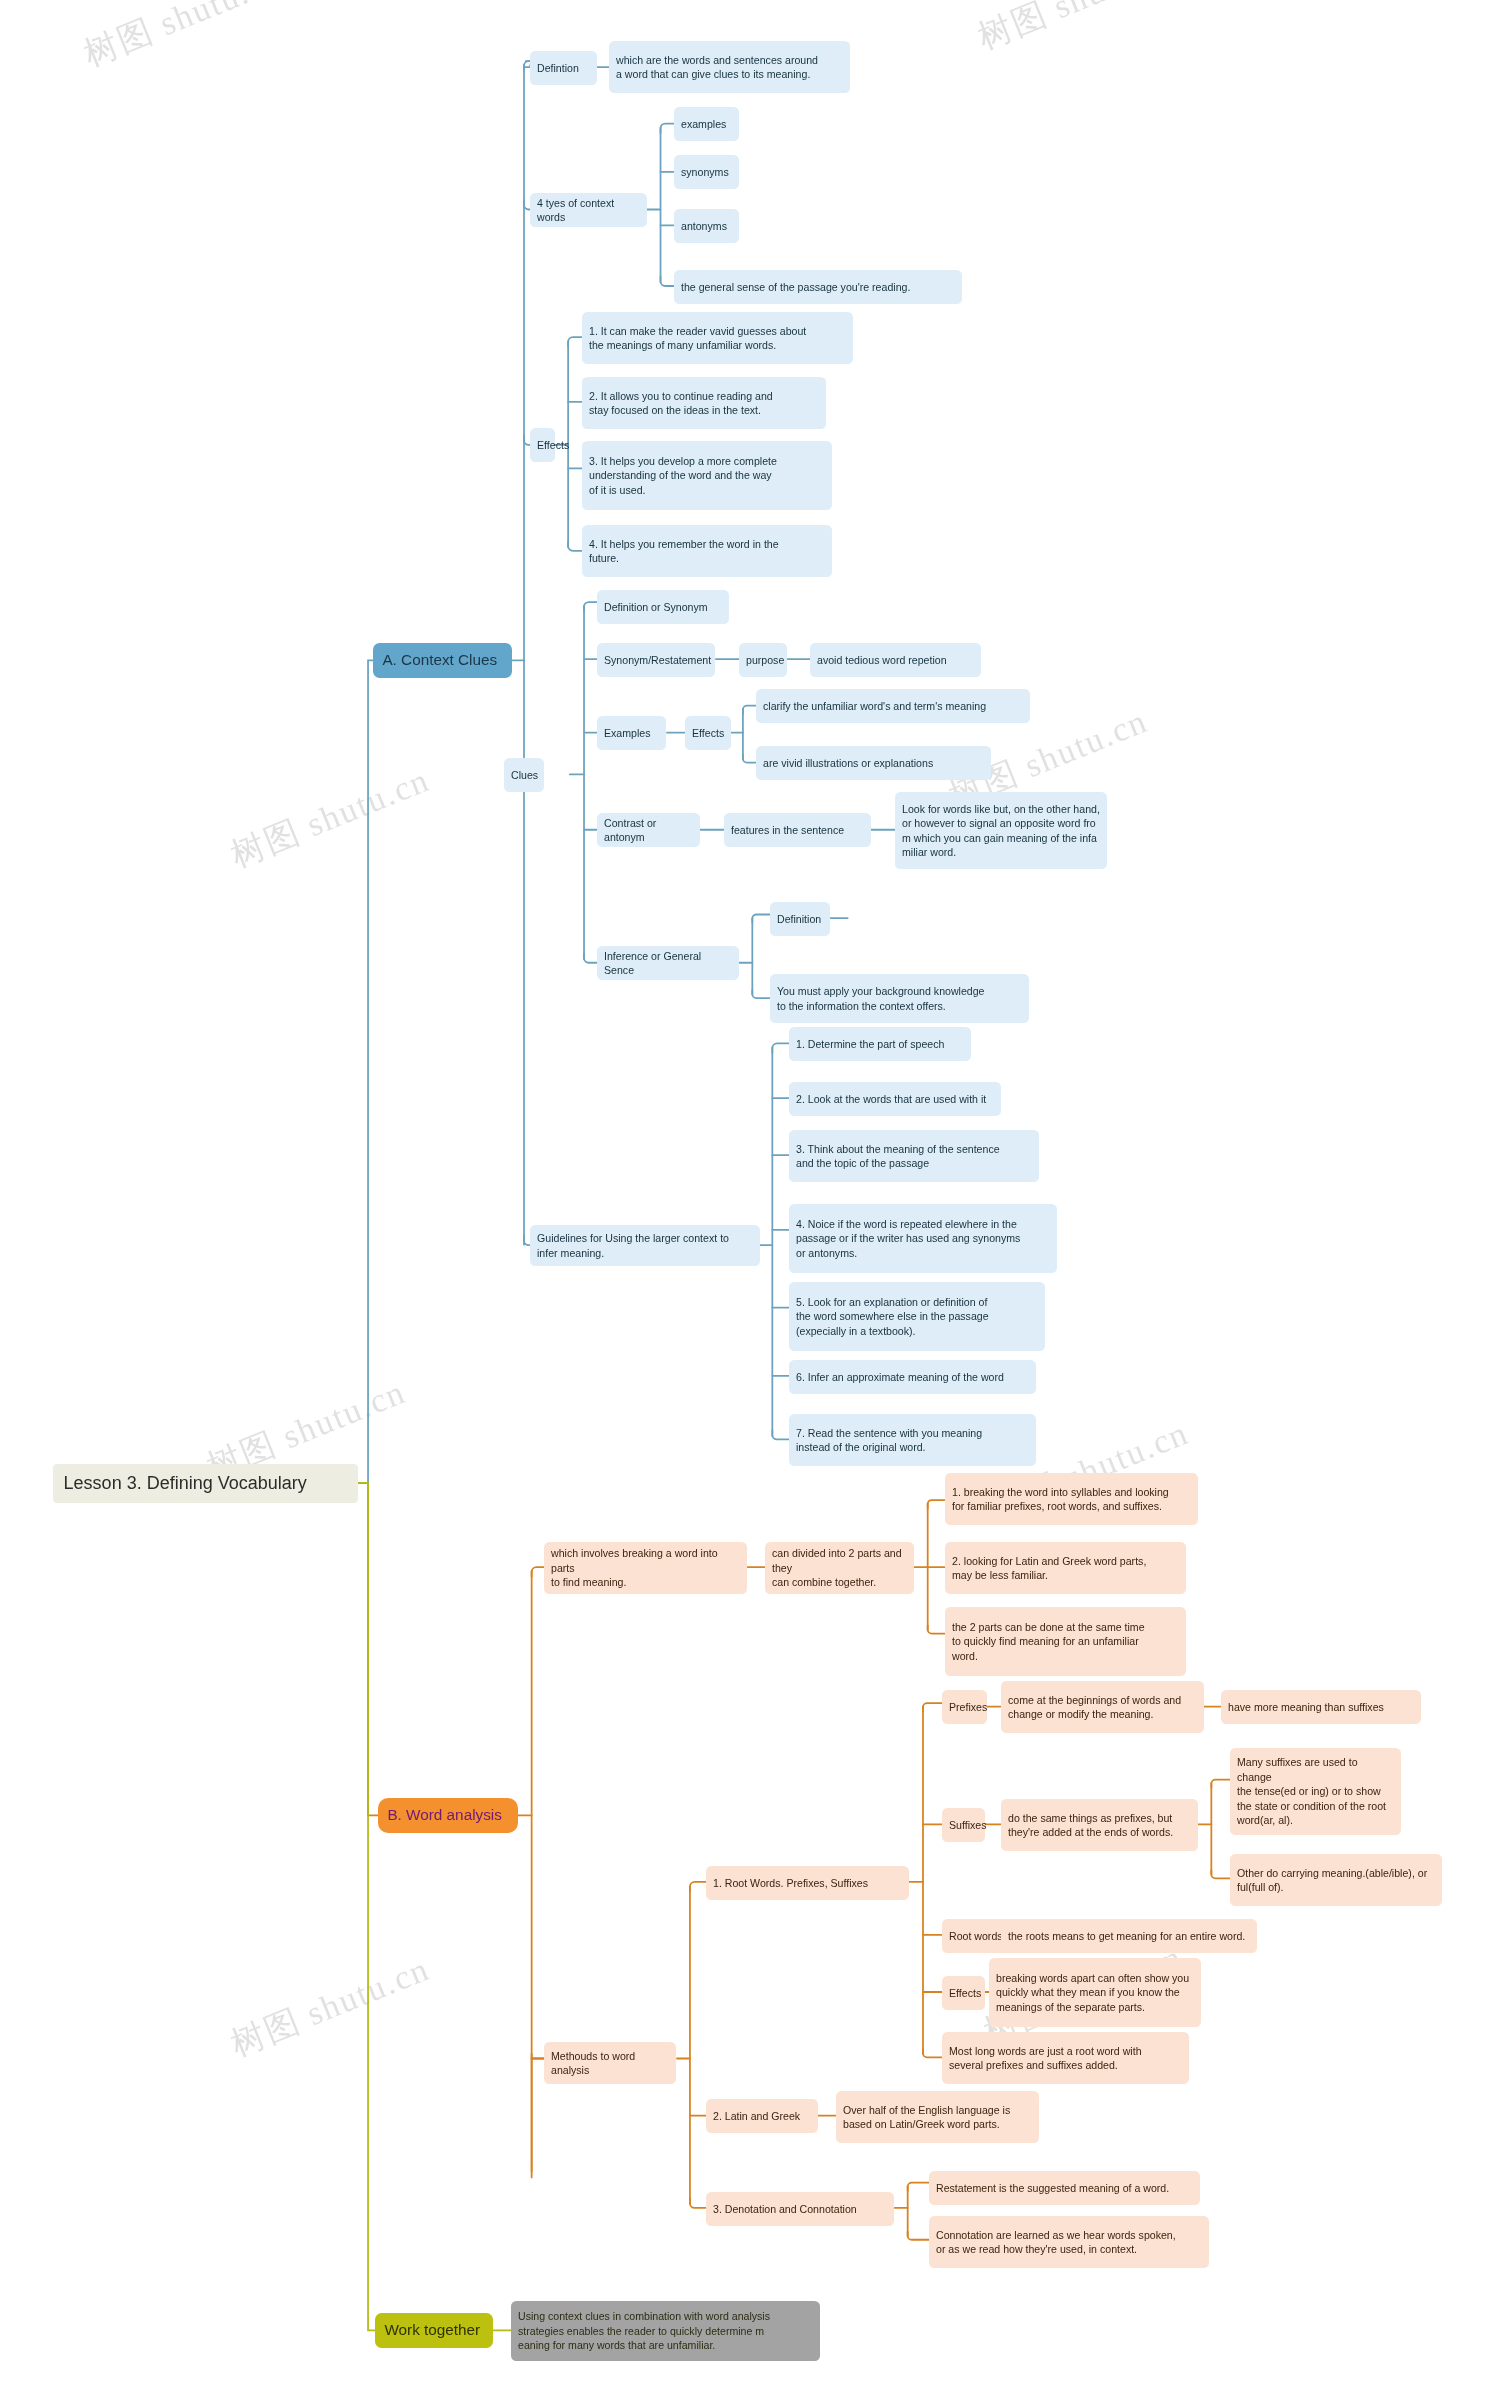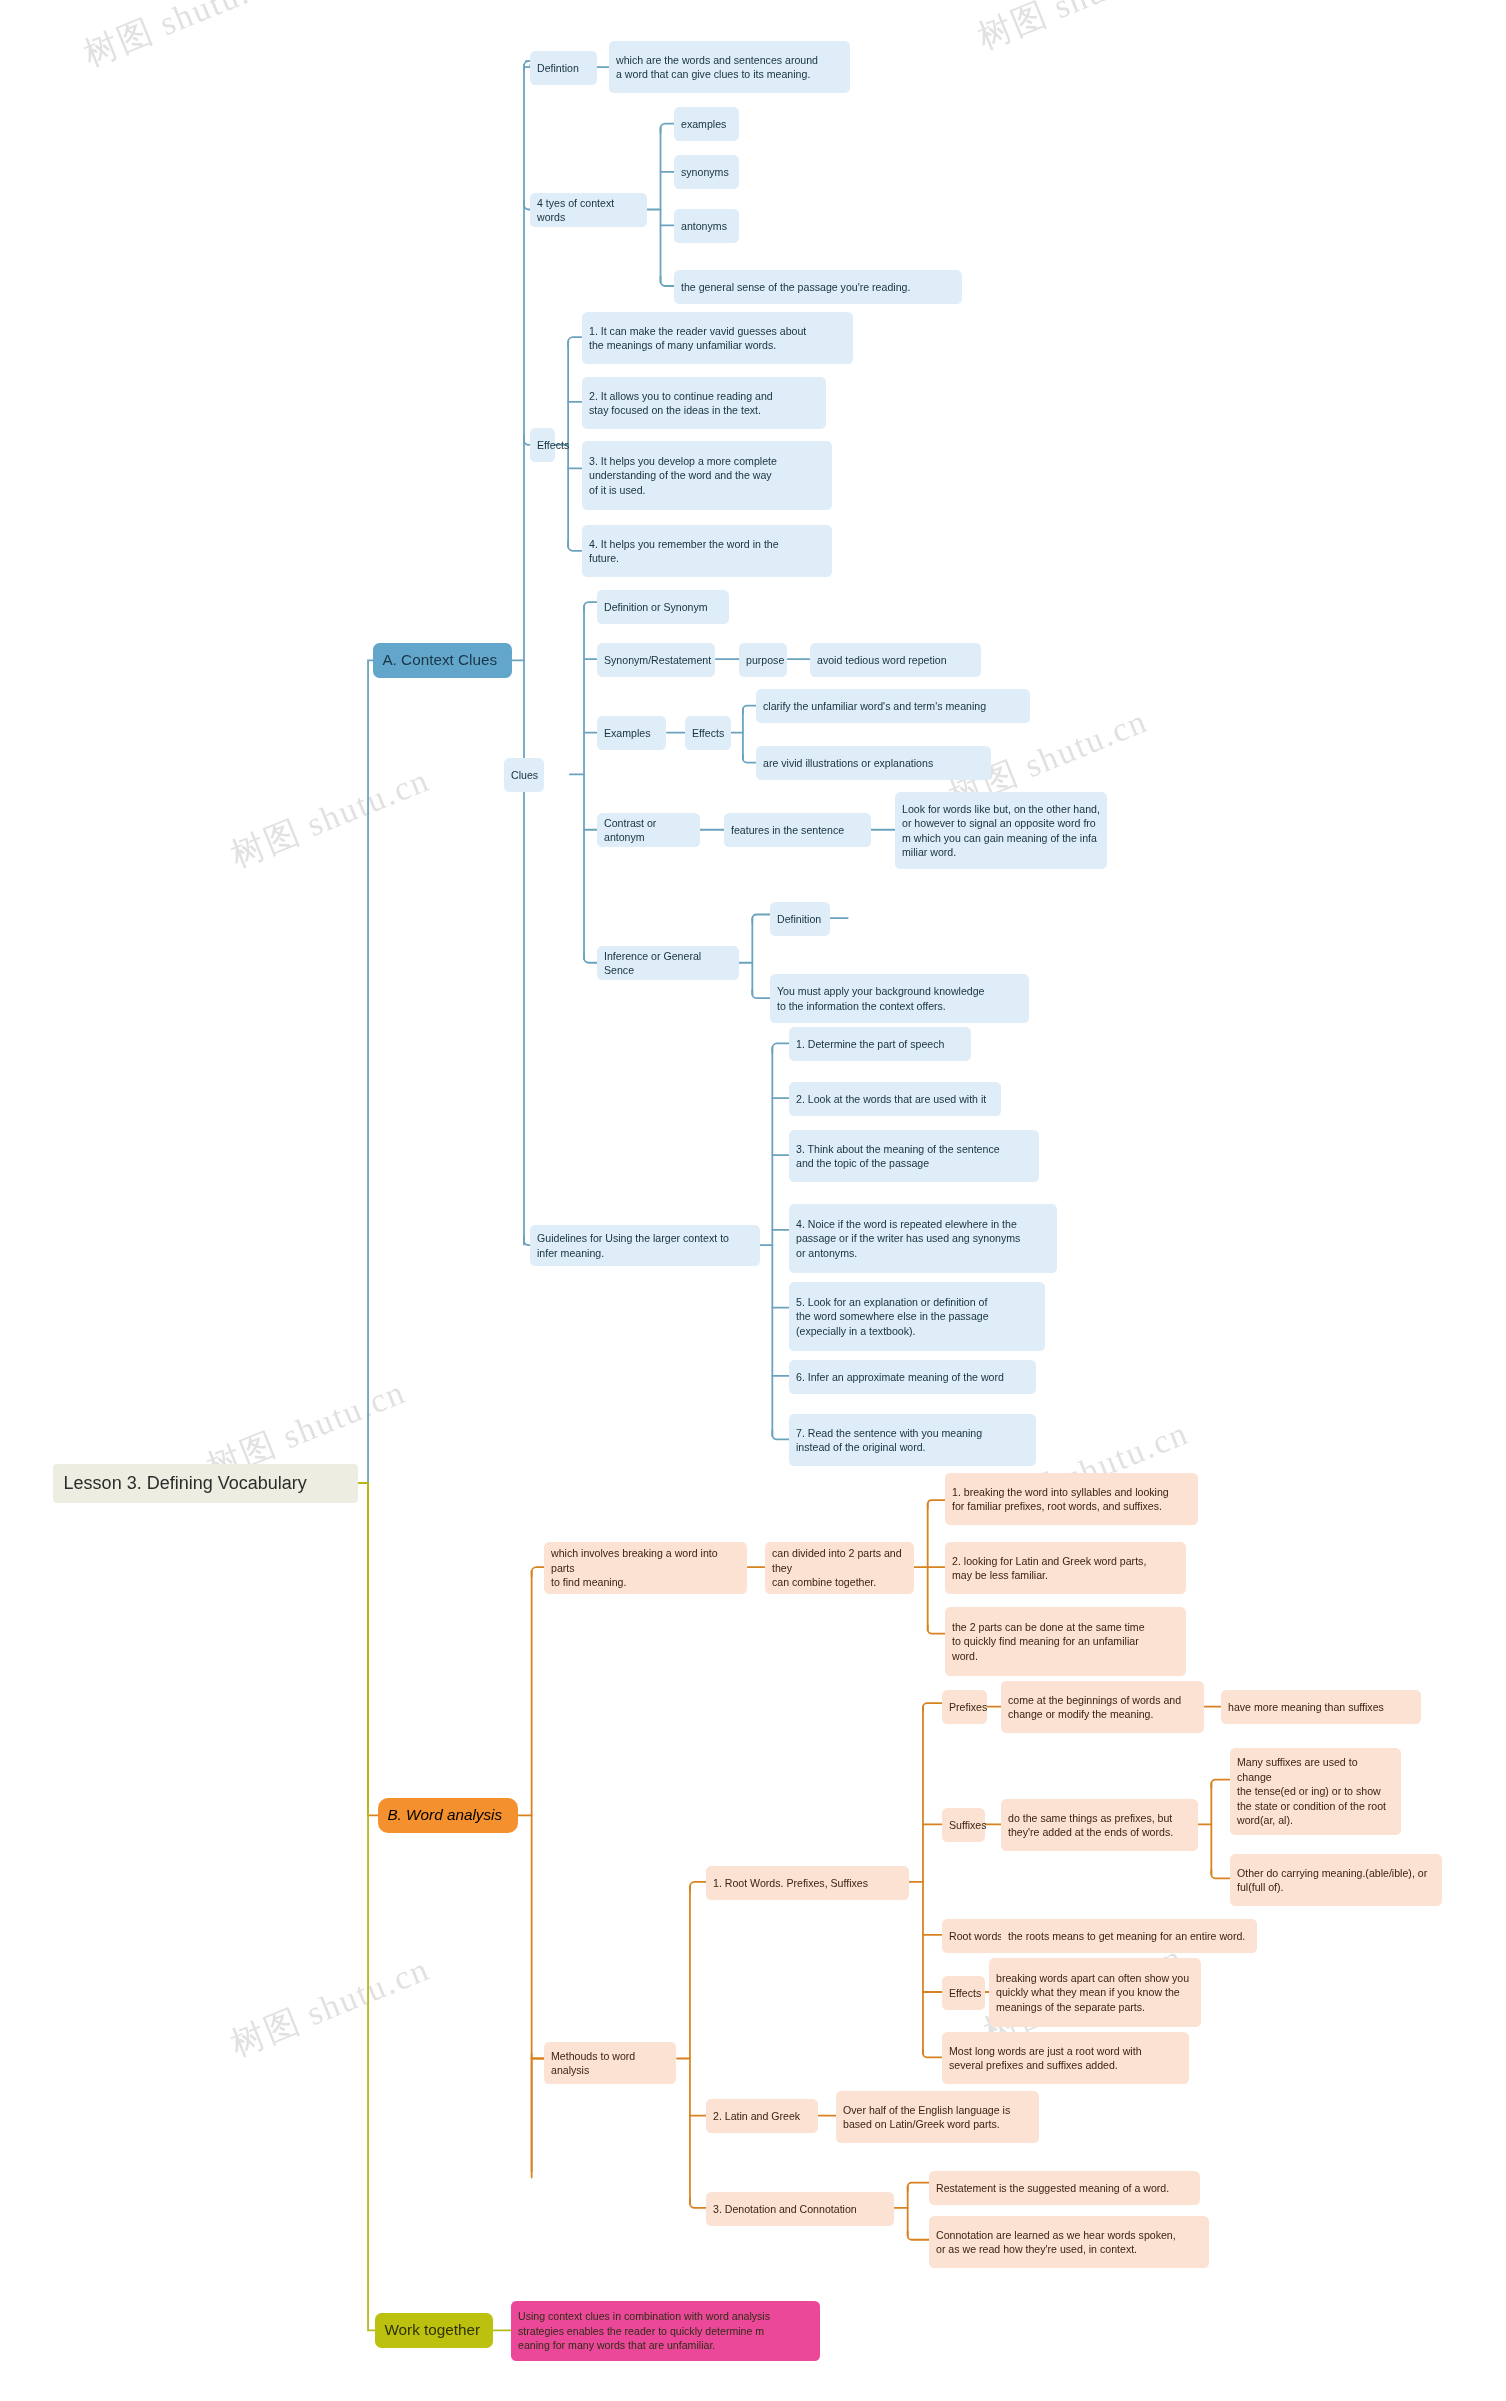--- a/index.html
+++ b/index.html
@@ -64,46 +64,45 @@
   
   .n-branch-blue {
     background: #63a6cc;
     color: #1b3646;
     font-size: 15.3px;
     border-radius: 6.5px;
     padding: 6.5px 9.4px;
   }
   .n-branch-orange {
     background: #f4912e;
-    color: #000000;
+    color: #701a75;
     font-size: 15.3px;
     border-radius: 10px;
     padding: 6.5px 9.4px;
-    font-style: italic;
   }
   .n-branch-olive {
     background: #bcc110;
     color: #2f3200;
     font-size: 15.3px;
     border-radius: 6.5px;
     padding: 6.5px 9.4px;
   }
   
   .n-blue {
     background: #deedf7;
     color: #16323f;
     font-size: 10.6px;
   }
   .n-orange {
     background: #fbe2d2;
     color: #3d2410;
     font-size: 10.6px;
   }
   .n-olive {
-    background: #ec4899;
+    background: #a3a3a3;
     color: #2d2d14;
     font-size: 10.6px;
   }
 </style>
 </head>
 <body>
 
 <div id="canvas">
 
   <div class="wm" style="left:77px; top:35px;">树图 shutu.cn</div>

